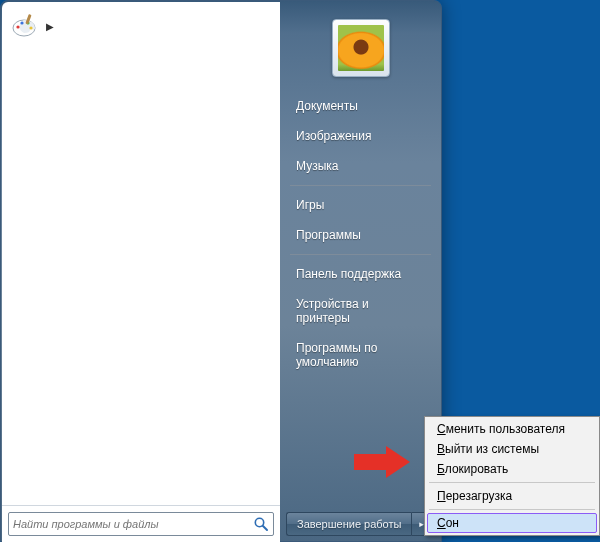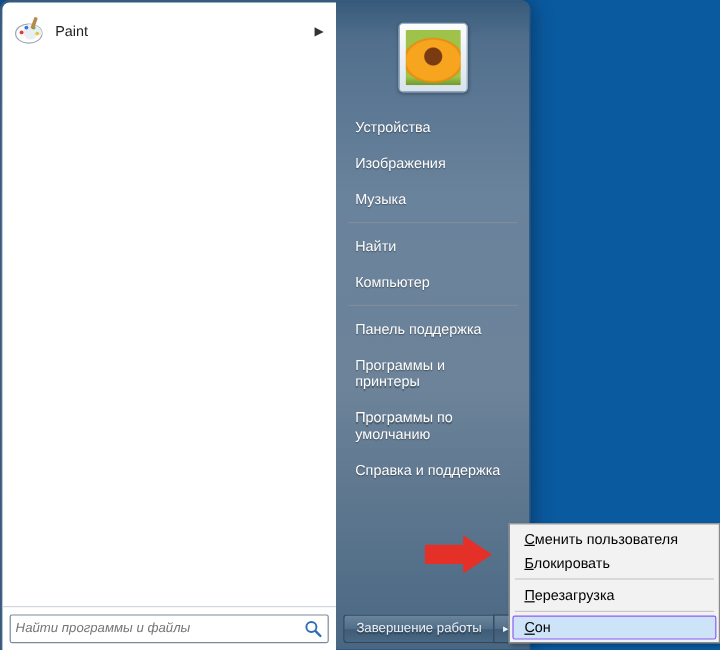--- a/index.html
+++ b/index.html
@@ -166,21 +166,20 @@
           <svg viewBox="0 0 28 28" width="28" height="28">
             <ellipse cx="14" cy="16" rx="11" ry="8" fill="#fefefe" stroke="#9aa7b3" stroke-width="1"></ellipse>
             <path d="M14 8 a11 8 0 0 1 11 8 c0 2 -2 2 -3 1 c-1 -1 -2 0 -2 1 c0 2 -2 3 -6 3 a11 8 0 0 1 0 -13" fill="#e9eef3"></path>
             <circle cx="8" cy="15" r="1.6" fill="#e03a3a"></circle>
             <circle cx="12" cy="11" r="1.6" fill="#3a74e0"></circle>
             <circle cx="18" cy="11" r="1.6" fill="#3ac04a"></circle>
             <circle cx="21" cy="16" r="1.6" fill="#e8c43a"></circle>
             <rect x="17" y="2" width="3" height="10" rx="1" fill="#b58a4a" transform="rotate(20 18 7)"></rect>
           </svg>
         </span>
-        <span class="program-label">Paint</span>
         <span class="chevron">▶</span>
       </div>
     </div>
 
     <div class="search-container">
       <div class="search-box">
         <input class="search-input" placeholder="Найти программы и файлы" style="">
         <span class="search-icon">
           <svg viewBox="0 0 16 16" width="16" height="16">
             <circle cx="6.5" cy="6.5" r="4.2" fill="none" stroke="#2e6db4" stroke-width="1.6"></circle>
@@ -190,46 +189,46 @@
       </div>
     </div>
   </div>
 
   <div class="right-panel">
     <div class="user-pic-frame">
       <div class="user-pic"></div>
     </div>
 
     <div class="right-items">
-      <div class="right-item">Устройства</div>
+      <div class="right-item">Документы</div>
       <div class="right-item">Изображения</div>
       <div class="right-item">Музыка</div>
     </div>
     <div class="sep"></div>
     <div class="right-items">
-      <div class="right-item">Найти</div>
-      <div class="right-item">Компьютер</div>
+      <div class="right-item">Игры</div>
+      <div class="right-item">Программы</div>
     </div>
     <div class="sep"></div>
     <div class="right-items">
       <div class="right-item">Панель поддержка</div>
-      <div class="right-item">Программы и принтеры</div>
+      <div class="right-item">Устройства и принтеры</div>
       <div class="right-item">Программы по умолчанию</div>
-      <div class="right-item">Справка и поддержка</div>
     </div>
   </div>
 </div>
 
 <div class="shutdown-row">
   <div class="shutdown-btn">Завершение работы</div>
   <div class="shutdown-arrow-btn">▸</div>
 </div>
 
 <div class="popup-menu" id="popup-menu">
     <div class="popup-item"><span class="underline-char">С</span>менить пользователя</div>
+    <div class="popup-item"><span class="underline-char">В</span>ыйти из системы</div>
     <div class="popup-item"><span class="underline-char">Б</span>локировать</div>
     <div class="popup-sep"></div>
     <div class="popup-item"><span class="underline-char">П</span>ерезагрузка</div>
     <div class="popup-sep"></div>
     <div class="popup-item highlight"><span class="underline-char">С</span>он</div>
   </div>
 
 <div class="arrow-annotation">
   <svg viewBox="0 0 56 32" width="56" height="32">
     <polygon points="0,8 32,8 32,0 56,16 32,32 32,24 0,24" fill="#e53027"></polygon>

